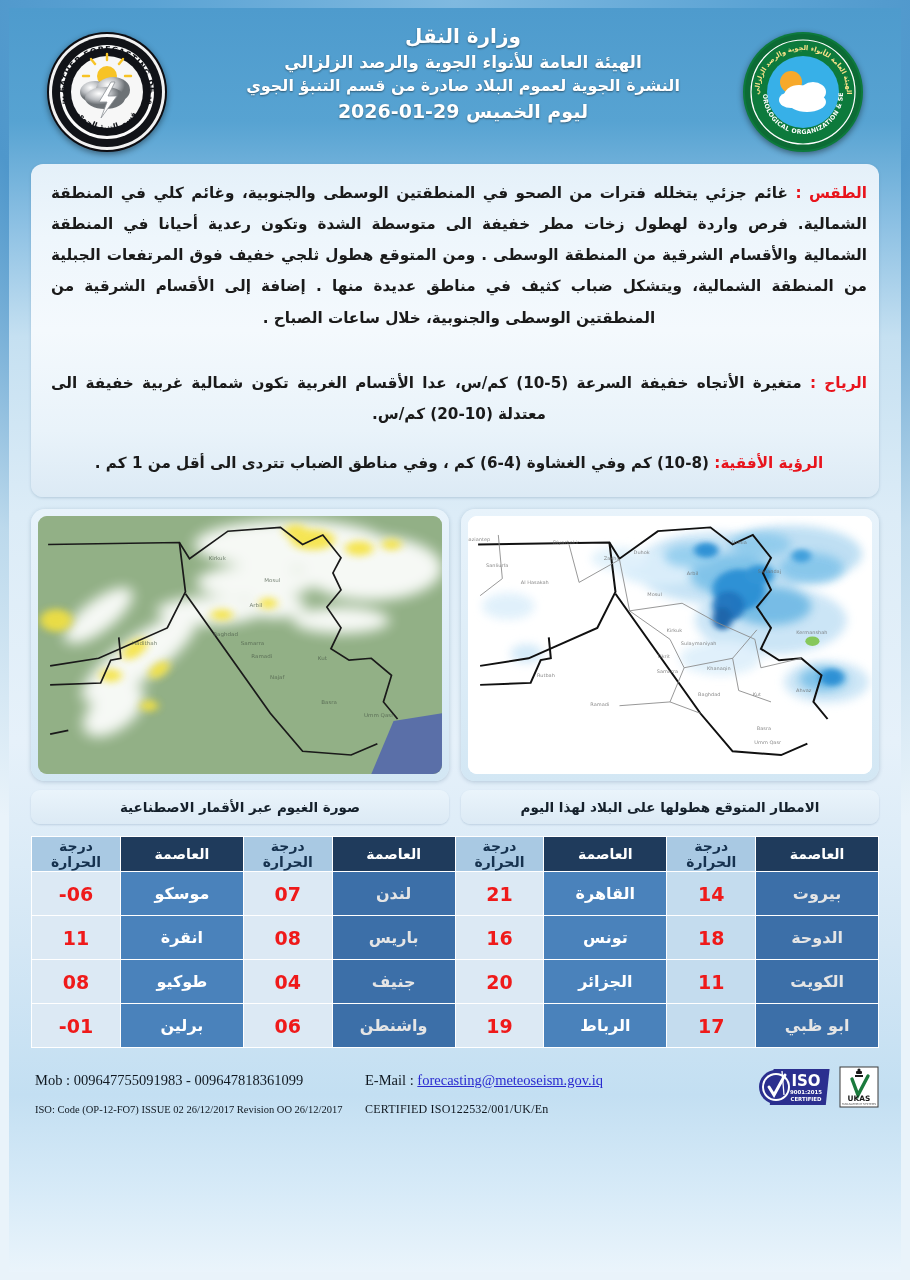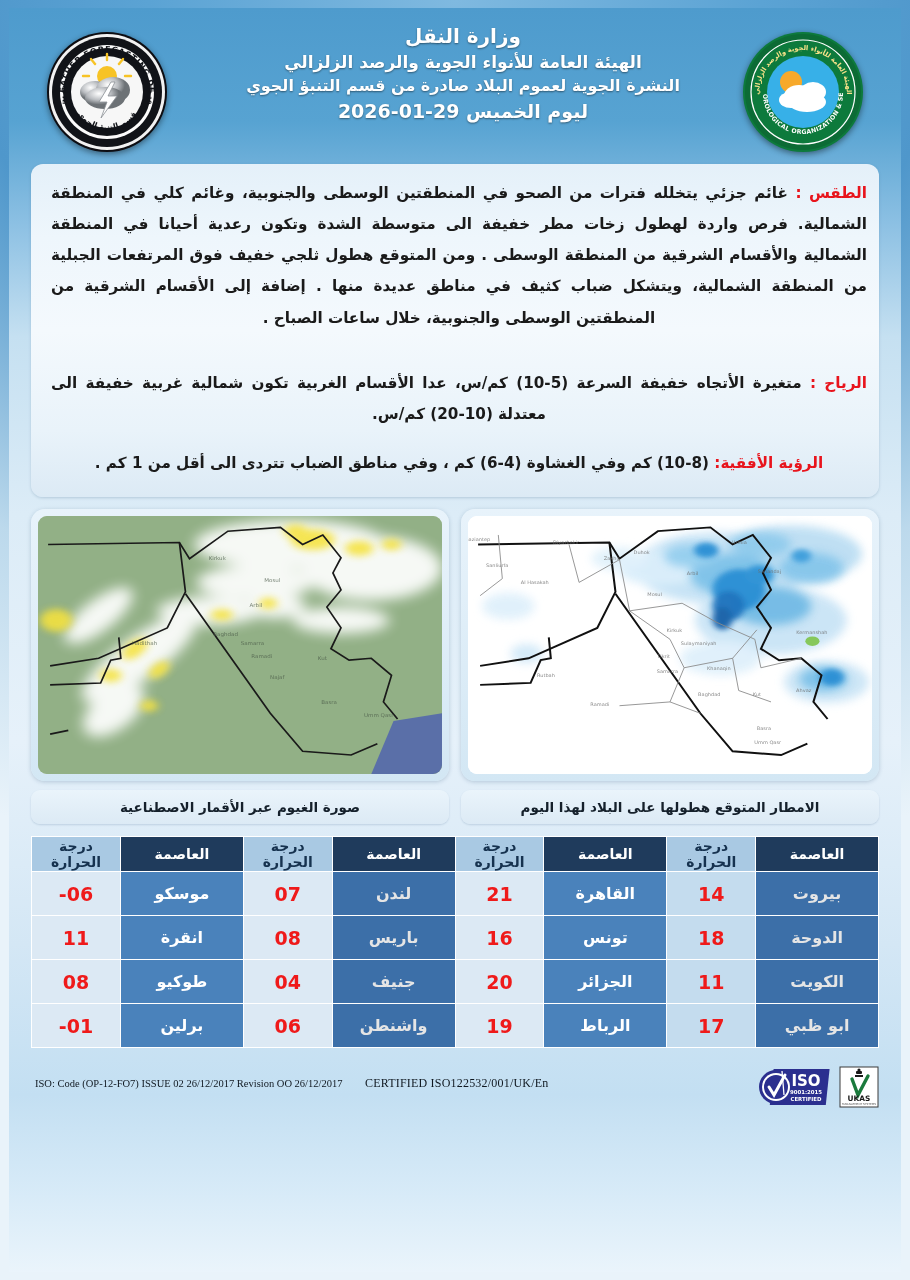--- a/index.html
+++ b/index.html
@@ -533,20 +533,26 @@
           <td class="td-temp a"><span class="v">19</span></td>
           <td class="td-city a">واشنطن</td>
           <td class="td-temp a"><span class="v">06</span></td>
           <td class="td-city b">برلين</td>
           <td class="td-temp a"><span class="v">-01</span></td>
         </tr>
       </tbody>
     </table>
 
     <div class="footer">
+      <div class="footer-row1">
+        <div class="f-mob">Mob : 009647755091983 - 009647818361099</div>
+        <div class="f-email">
+          <span>E-Mail : </span><a class="mail-link" href="#">forecasting@meteoseism.gov.iq</a>
+        </div>
+      </div>
       <div class="footer-row2">
         <div class="f-iso-code">ISO: Code (OP-12-FO7)   ISSUE 02   26/12/2017 Revision   OO   26/12/2017</div>
         <div class="f-certified">CERTIFIED ISO122532/001/UK/En</div>
       </div>
 
       <div class="badges">
         <div class="iso-badge">
           <svg viewBox="0 0 72 44" width="72" height="44" aria-hidden="true">
             <rect x="16" y="4" width="56" height="36" fill="#2b2f8f" transform="skewX(-6)"></rect>
             <circle cx="18" cy="22" r="17" fill="#2b2f8f"></circle>

